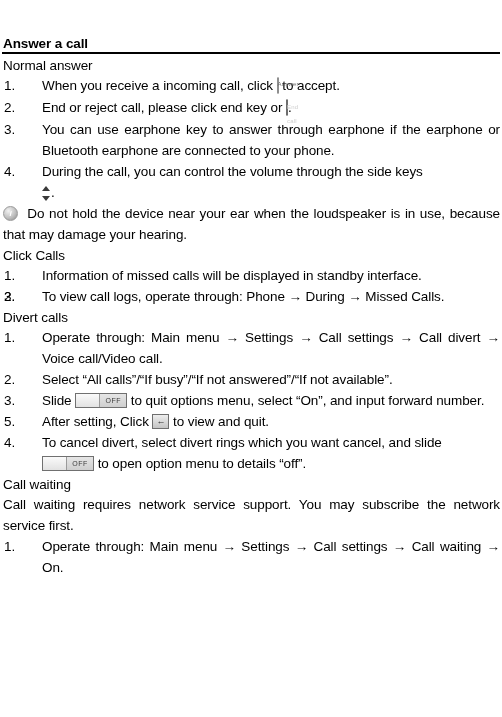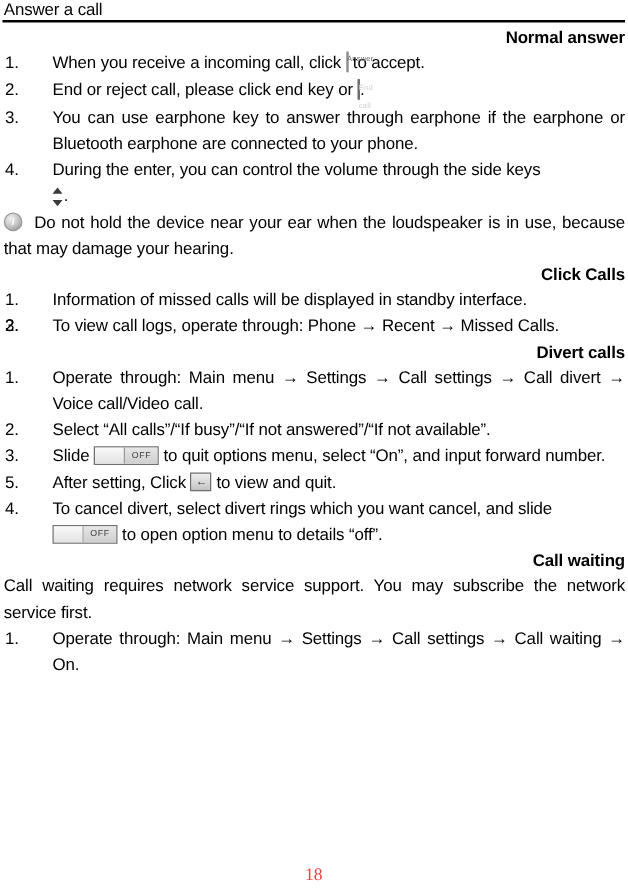--- a/index.html
+++ b/index.html
@@ -19,40 +19,40 @@
     position: relative;
     width: 502px;
     height: 717px;
     box-sizing: border-box;
     padding: 0 2px;
   }
 
   
   .header-title {
     font-size: 13.5px;
-    font-weight: normal;
+    font-weight: bold;
     line-height: 15px;
     letter-spacing: -0.1px;
     padding-left: 1px;
+    margin-top: 36px;
   }
   .header-rule {
     border-bottom: 2px solid #000;
     margin: 1px 0 2px 0;
     width: 100%;
   }
 
   
   h2.sect {
     font-size: 13.5px;
-    font-weight: bold;
+    font-weight: normal;
     line-height: 19px;
     margin: 1px 0 0 0;
     padding-left: 1px;
     letter-spacing: -0.1px;
-    text-align: right;
   }
 
   
   p.body {
     font-size: 13.5px;
     line-height: 21px;
     margin: 0;
     padding-left: 1px;
     text-align: justify;
     text-justify: inter-word;
@@ -259,38 +259,38 @@
   <div class="li">
     <span class="num">2.</span><span>End or reject call, please click end key or</span>
     <span class="inline-img"><span class="btn-endcall"><span class="cap">End call</span></span></span><span>.</span>
   </div>
 
   <div class="li">
     <span class="num">3.</span><span>You can use earphone key to answer through earphone if the earphone or Bluetooth earphone are connected to your phone.</span>
   </div>
 
   <div class="li">
-    <span class="num">4.</span><span>During the enter, you can control the volume through the side keys</span>
+    <span class="num">4.</span><span>During the call, you can control the volume through the side keys</span>
     <div class="last-line">
       <span class="volkeys"><span class="tri up"></span><span class="tri down"></span></span><span>.</span>
     </div>
   </div>
 
   <p class="body"><span class="note-icon"></span>&nbsp; <span>Do not hold the device near your ear when the loudspeaker is in use, because that may damage your hearing.</span></p>
 
   <h2 class="sect">Click Calls</h2>
 
   <div class="li">
     <span class="num">1.</span><span>Information of missed calls will be displayed in standby interface.</span>
   </div>
   <div class="li">
     <span class="num">2.</span>
   </div>
   <div class="li">
-    <span class="num">3.</span><span>To view call logs, operate through: Phone → Recent → Missed Calls.</span>
+    <span class="num">3.</span><span>To view call logs, operate through: Phone → During → Missed Calls.</span>
   </div>
 
   <h2 class="sect">Divert calls</h2>
 
   <div class="li">
     <span class="num">1.</span><span>Operate through: Main menu → Settings → Call settings → Call divert → Voice call/Video call.</span>
   </div>
   <div class="li">
     <span class="num">2.</span><span>Select “All calls”/“If busy”/“If not answered”/“If not available”.</span>
   </div>

